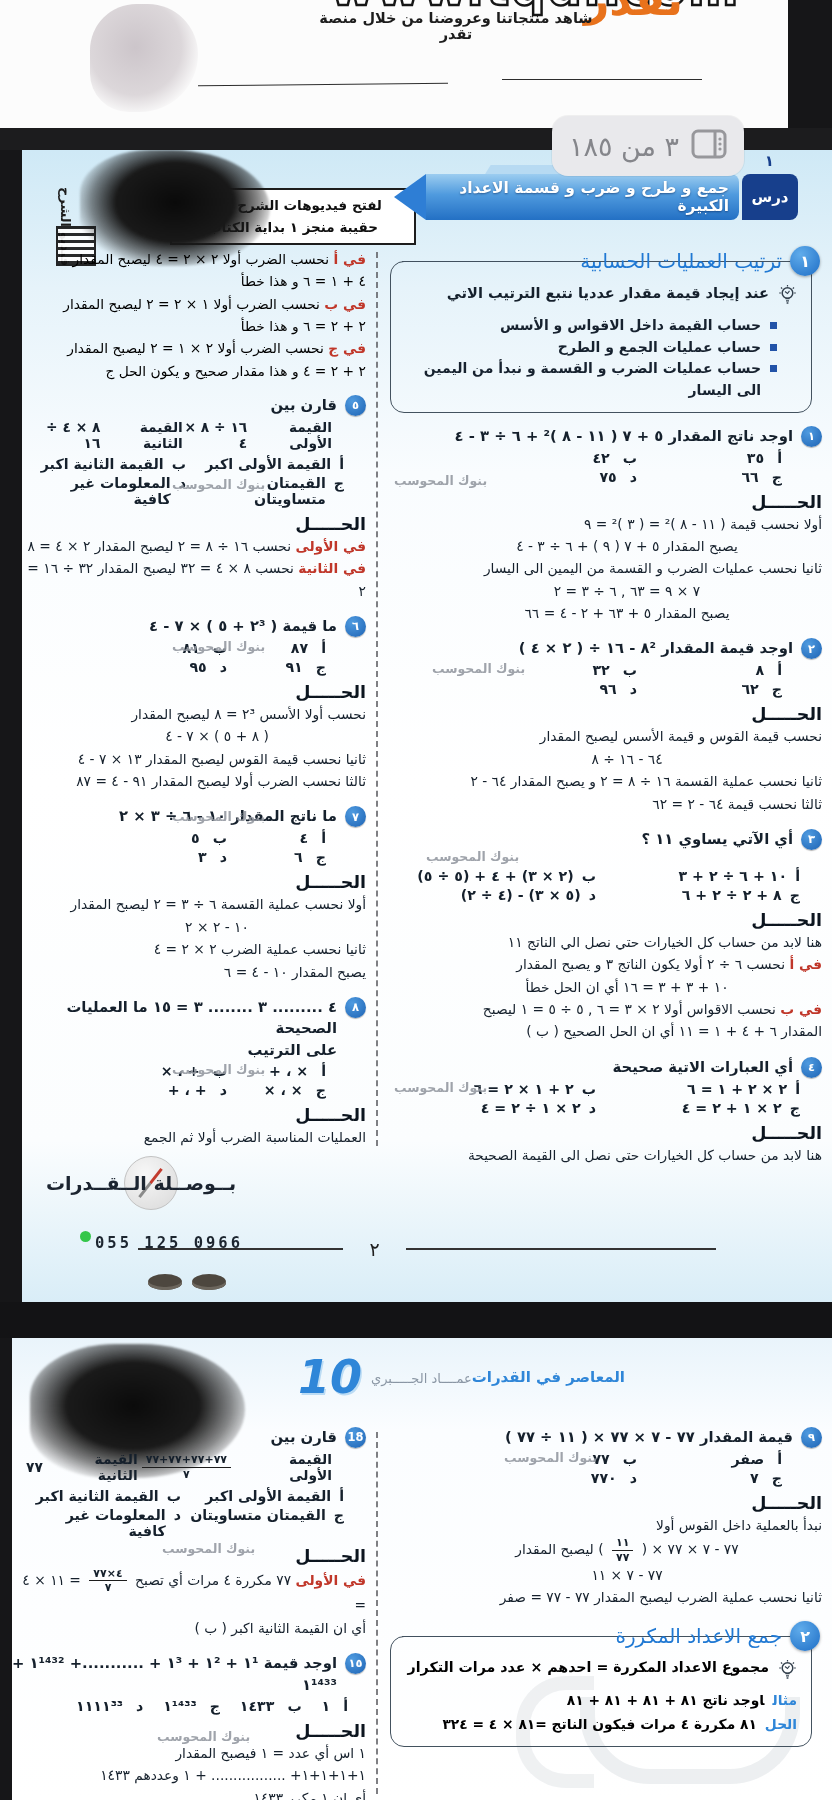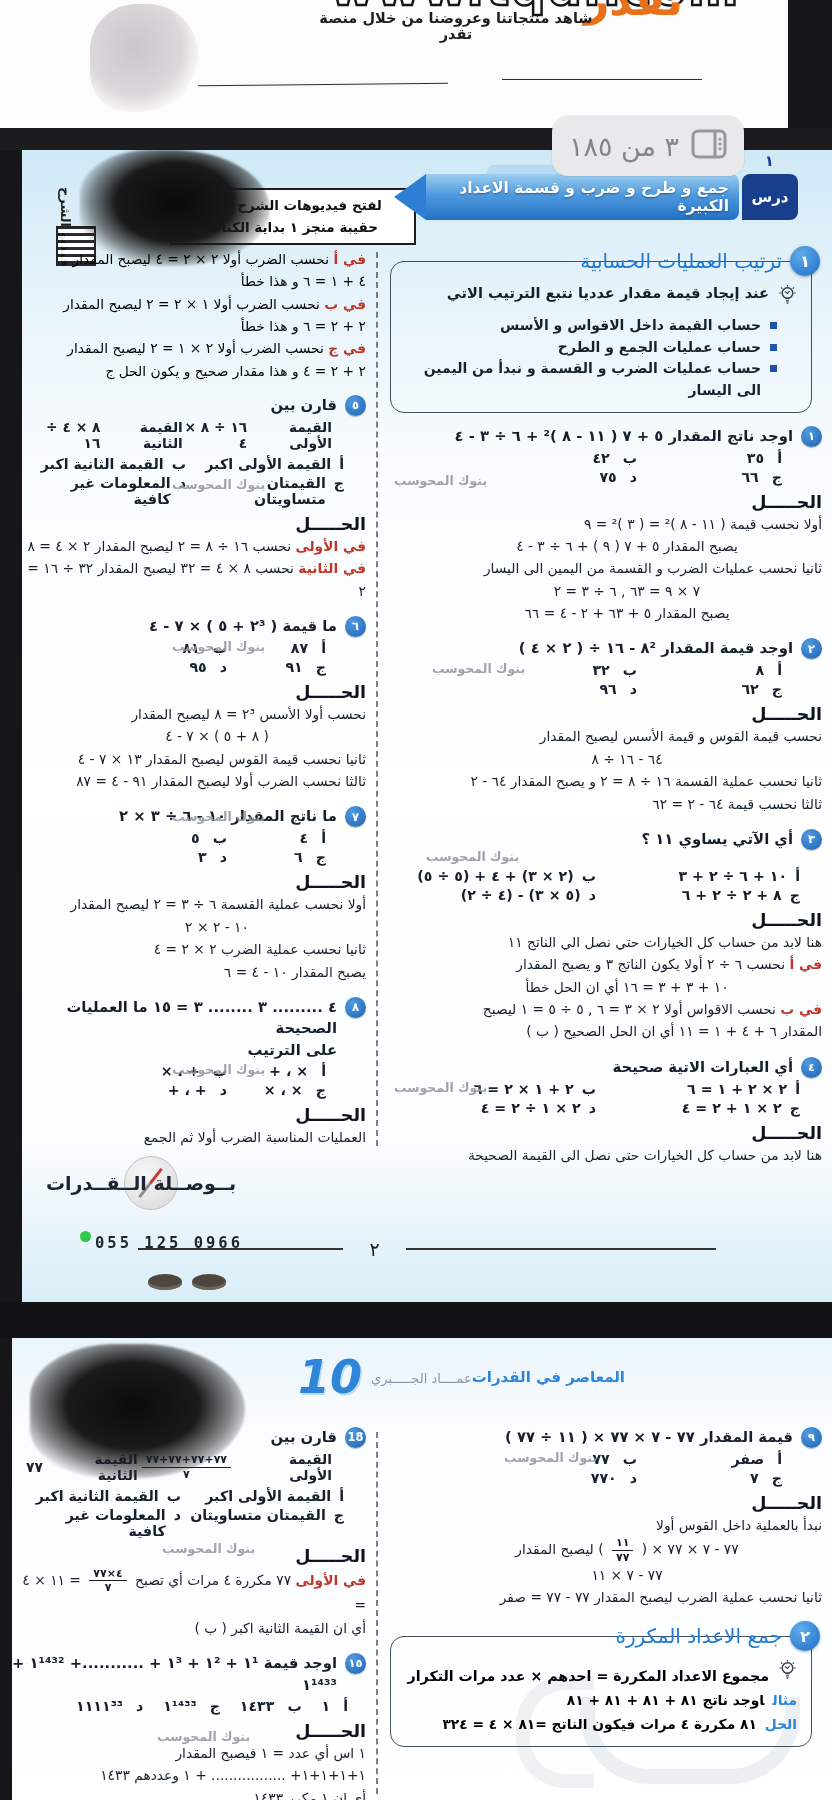--- a/index.html
+++ b/index.html
@@ -73,21 +73,21 @@
   .secwrap{position:relative;margin-bottom:12px;}
   .sec-head{display:flex;align-items:center;gap:8px;position:relative;z-index:2;padding-right:2px;}
   .sec-num{flex:none;width:30px;height:30px;border-radius:50%;background:radial-gradient(circle at 35% 28%,#60aceb,#1e6ec6);color:#fff;font-weight:bold;font-size:16px;display:flex;align-items:center;justify-content:center;box-shadow:0 1px 3px rgba(0,0,0,.35);}
   .sec-title{color:#1f78d3;font-weight:normal;font-size:20px;white-space:nowrap;}
   .sec-dash{flex:1;border-top:1.6px solid #41505e;margin:0 10px 0 16px;}
   .secbox{border:1.7px solid #43525f;border-radius:14px;margin:-15px 10px 0 4px;padding:22px 14px 10px;}
   .intro{display:flex;align-items:flex-start;gap:9px;font-weight:bold;font-size:14.6px;color:#15202c;margin-bottom:6px;}
   .bullet{display:flex;align-items:flex-start;gap:9px;font-weight:bold;font-size:14px;color:#17222f;line-height:1.55;padding-right:20px;}
   .sq{flex:none;width:7px;height:7px;background:#2253a8;margin-top:7px;}
   .lblb{color:#2f86d8;font-weight:bold;margin-left:8px;}
-  .rule-line{display:flex;align-items:flex-end;gap:9px;font-weight:bold;font-size:14.2px;margin-bottom:5px;}
+  .rule-line{display:flex;align-items:flex-start;gap:9px;font-weight:bold;font-size:14.2px;margin-bottom:5px;}
   .ex-line,.sol2-line{font-size:13.8px;font-weight:bold;line-height:1.7;}
 
   
   .brand1{position:absolute;left:24px;bottom:86px;height:54px;width:220px;}
   .compass{position:absolute;left:78px;top:-6px;width:52px;height:52px;border-radius:50%;background:radial-gradient(circle at 38% 32%,#f7f7f7,#d9d9d9);border:1px solid #c2c2c2;}
   .compass:after{content:"";position:absolute;left:24px;top:8px;width:3px;height:36px;background:linear-gradient(180deg,#c23b2e 0 50%,#8a8a8a 50% 100%);transform:rotate(38deg);}
   .brand-text{position:absolute;left:0;top:10px;z-index:2;font-size:19px;font-weight:bold;color:#1b2430;white-space:nowrap;}
   .phone1{position:absolute;left:58px;bottom:50px;font-size:15.5px;font-weight:bold;color:#1d2630;letter-spacing:3px;font-family:"DejaVu Sans Mono",monospace;direction:ltr;}
   .wa-dot{display:inline-block;width:11px;height:11px;border-radius:50%;background:#34c64a;margin-right:4px;vertical-align:6px;}
   .feet{position:absolute;left:126px;bottom:12px;display:flex;gap:10px;direction:ltr;}

